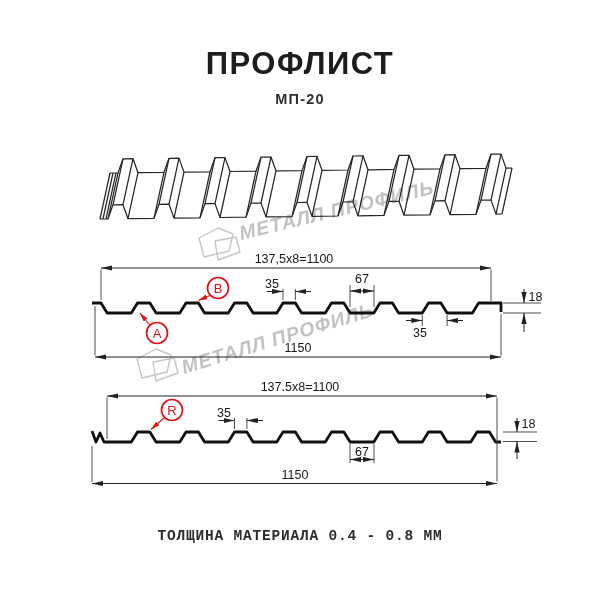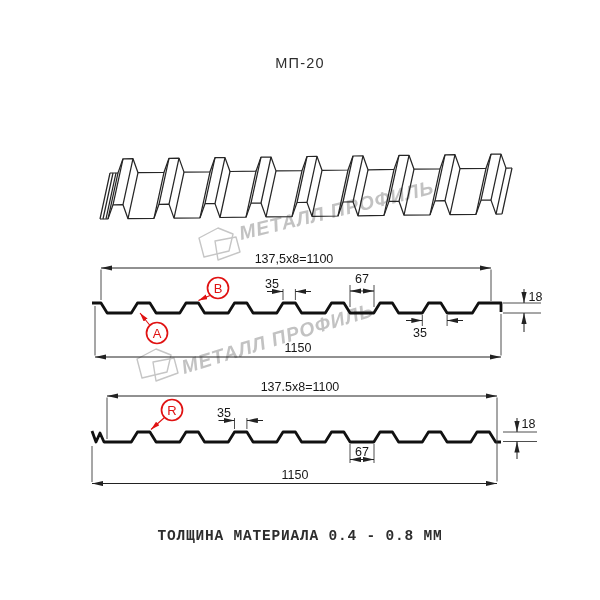--- a/index.html
+++ b/index.html
@@ -1,20 +1,20 @@
 <!DOCTYPE html>
 <html><head>
 <meta charset="utf-8">
 <style>
   html,body{margin:0;padding:0;}
   body{width:600px;height:600px;background:#ffffff;position:relative;overflow:hidden;
        font-family:"Liberation Sans", sans-serif;}
   .header{position:absolute;top:46px;left:0;width:600px;text-align:center;}
   .title{font-size:31px;font-weight:bold;letter-spacing:1.5px;color:#1d1d1d;}
-  .subtitle{margin-top:9px;font-size:14.5px;letter-spacing:1.2px;color:#2e2e2e;font-weight:400;}
+  .subtitle{margin-top:9px;font-size:14.5px;letter-spacing:1.2px;color:#2e2e2e;font-weight:700;}
   .footer-note{position:absolute;top:528px;left:0;width:600px;text-align:center;
        font-size:14.5px;font-weight:bold;letter-spacing:.8px;color:#2d2d2d;font-family:Liberation Mono, monospace;}
   svg{position:absolute;top:0;left:0;}
   
   .profile{fill:none;stroke:#111;stroke-width:2.8;stroke-linejoin:round;}
   .dim{stroke:#222;stroke-width:1;fill:none;}
   .ext{stroke:#3a3a3a;stroke-width:.9;fill:none;}
   .ref{stroke:#3a3a3a;stroke-width:.9;fill:none;}
   text.dimtxt{font-size:12.5px;fill:#171717;}
   #iso path{fill:none;stroke:#262626;stroke-width:1.25;stroke-linejoin:round;}
@@ -22,20 +22,21 @@
   .wm path{fill:none;stroke:#c3c3c3;stroke-width:1.4;stroke-linejoin:round;}
   .wm text{fill:#bfbfbf;font-size:19.5px;font-weight:bold;font-style:italic;letter-spacing:1px;}
   .lbl circle{fill:#fff;stroke:#e01212;stroke-width:1.7;}
   .lbl text{fill:#e01212;font-size:13px;}
   .leader{stroke:#e01212;stroke-width:1.1;fill:none;}
 </style>
 </head>
 <body>
 
 <div class="header">
+  <div class="title">ПРОФЛИСТ</div>
   <div class="subtitle">МП-20</div>
 </div>
 
 <svg width="600" height="600" viewBox="0 0 600 600">
   <defs>
     <marker id="dimA" markerWidth="12" markerHeight="6" refX="11" refY="2.6" orient="auto-start-reverse" markerUnits="userSpaceOnUse">
       <path d="M11 2.6 L0 0 L0 5.2 Z" fill="#222"></path>
     </marker>
     <marker id="dimE" markerWidth="12" markerHeight="6" refX="11" refY="2.6" orient="auto" markerUnits="userSpaceOnUse">
       <path d="M11 2.6 L0 0 L0 5.2 Z" fill="#222"></path>

